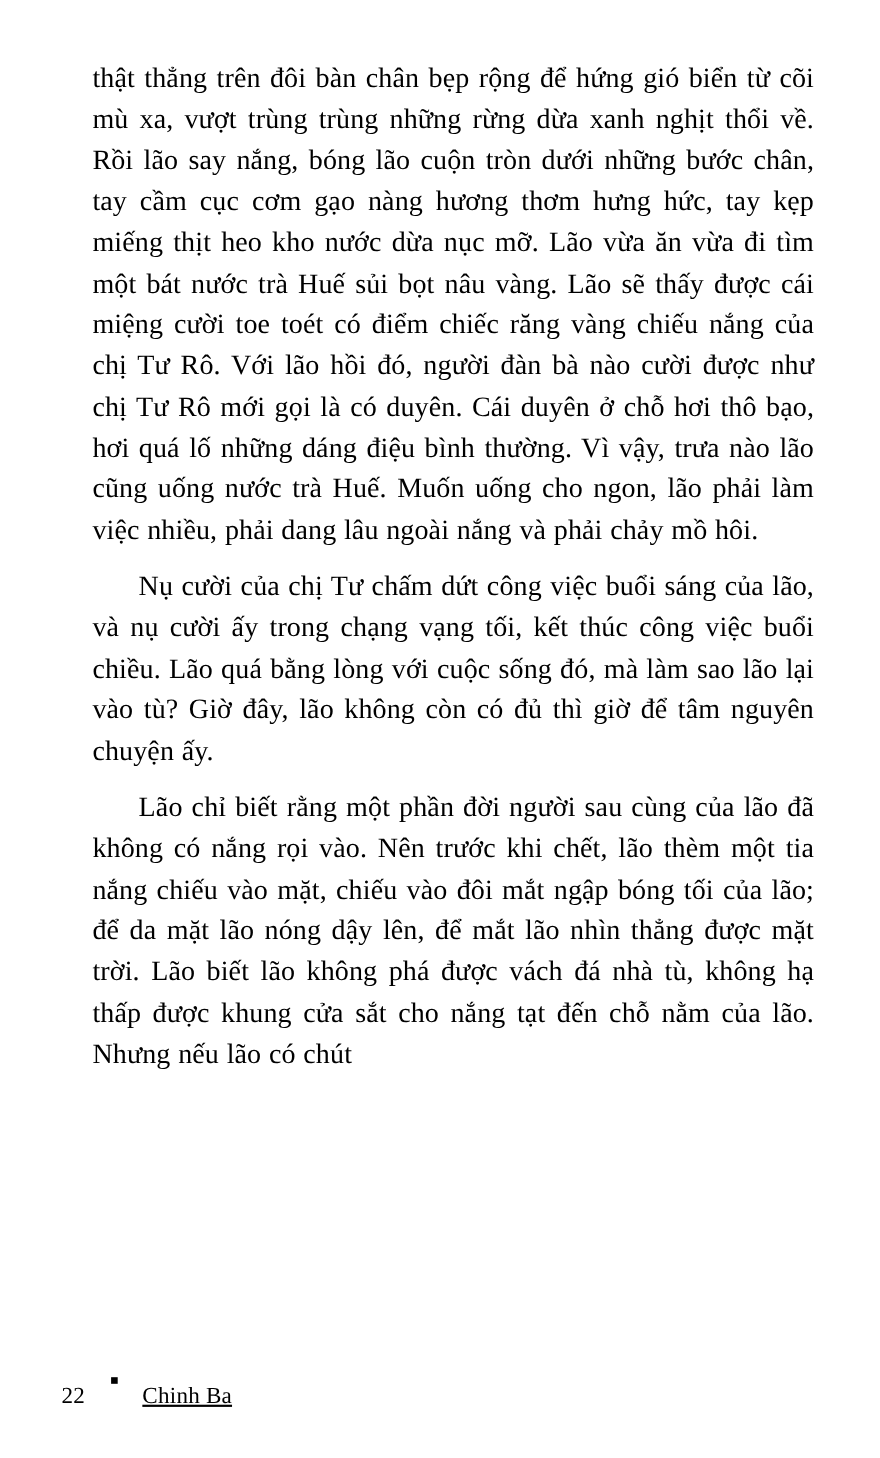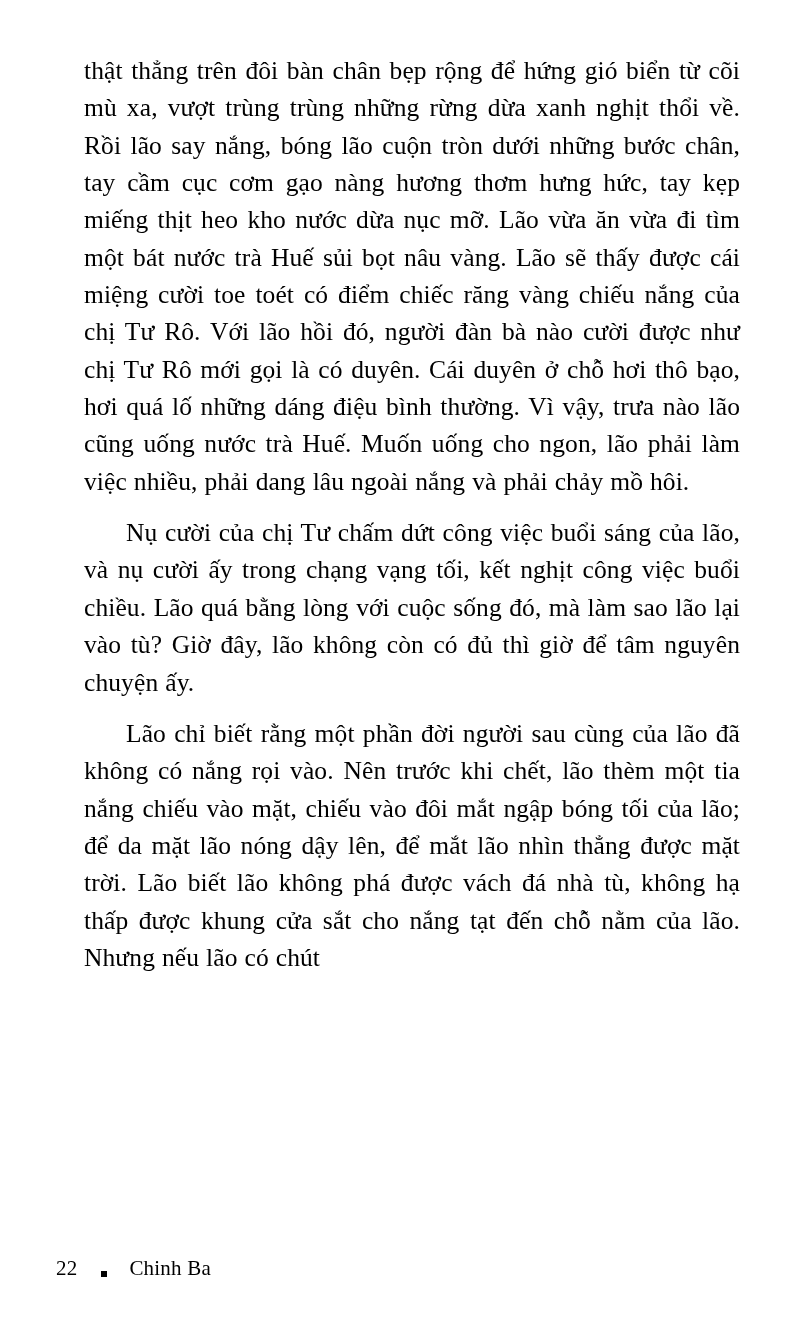--- a/index.html
+++ b/index.html
@@ -39,21 +39,21 @@
     margin-top: 14px;
   }
   .para.indent {
     text-indent: 42px;
   }
   .footer {
     position: absolute;
     left: 56px;
     bottom: 44px;
     display: flex;
-    align-items: flex-end;
+    align-items: flex-start;
     font-size: 20px;
     letter-spacing: 0.2px;
     gap: 12px;
   }
   .footer .page-number {
     font-family: "Liberation Serif", serif;
     font-size: 21px;
     color: #000;
   }
   .footer .sep {
@@ -62,30 +62,31 @@
     height: 6px;
     background: #000;
     margin: 0 10px 0 12px;
     position: relative;
     top: -4px;
   }
   .footer .running-head {
     font-family: "Liberation Serif", serif;
     font-size: 21px;
     color: #000;
+    text-decoration: underline;
   }
 </style>
 </head>
 <body>
 
 <div class="page">
 
   <div class="body-text">
     <p class="para">thật thẳng trên đôi bàn chân bẹp rộng để hứng gió biển từ cõi mù xa, vượt trùng trùng những rừng dừa xanh nghịt thổi về. Rồi lão say nắng, bóng lão cuộn tròn dưới những bước chân, tay cầm cục cơm gạo nàng hương thơm hưng hức, tay kẹp miếng thịt heo kho nước dừa nục mỡ. Lão vừa ăn vừa đi tìm một bát nước trà Huế sủi bọt nâu vàng. Lão sẽ thấy được cái miệng cười toe toét có điểm chiếc răng vàng chiếu nắng của chị Tư Rô. Với lão hồi đó, người đàn bà nào cười được như chị Tư Rô mới gọi là có duyên. Cái duyên ở chỗ hơi thô bạo, hơi quá lố những dáng điệu bình thường. Vì vậy, trưa nào lão cũng uống nước trà Huế. Muốn uống cho ngon, lão phải làm việc nhiều, phải dang lâu ngoài nắng và phải chảy mồ hôi.</p>
-    <p class="para indent">Nụ cười của chị Tư chấm dứt công việc buổi sáng của lão, và nụ cười ấy trong chạng vạng tối, kết nghịt công việc buổi chiều. Lão quá bằng lòng với cuộc sống đó, mà làm sao lão lại vào tù? Giờ đây, lão không còn có đủ thì giờ để tâm nguyên chuyện ấy.</p>
+    <p class="para indent">Nụ cười của chị Tư chấm dứt công việc buổi sáng của lão, và nụ cười ấy trong chạng vạng tối, kết thúc công việc buổi chiều. Lão quá bằng lòng với cuộc sống đó, mà làm sao lão lại vào tù? Giờ đây, lão không còn có đủ thì giờ để tâm nguyên chuyện ấy.</p>
     <p class="para indent">Lão chỉ biết rằng một phần đời người sau cùng của lão đã không có nắng rọi vào. Nên trước khi chết, lão thèm một tia nắng chiếu vào mặt, chiếu vào đôi mắt ngập bóng tối của lão; để da mặt lão nóng dậy lên, để mắt lão nhìn thẳng được mặt trời. Lão biết lão không phá được vách đá nhà tù, không hạ thấp được khung cửa sắt cho nắng tạt đến chỗ nằm của lão. Nhưng nếu lão có chút</p>
   </div>
 
   <div class="footer">
     <span class="page-number">22</span>
     <span class="sep"></span>
     <span class="running-head">Chinh Ba</span>
   </div>
 
 </div>

